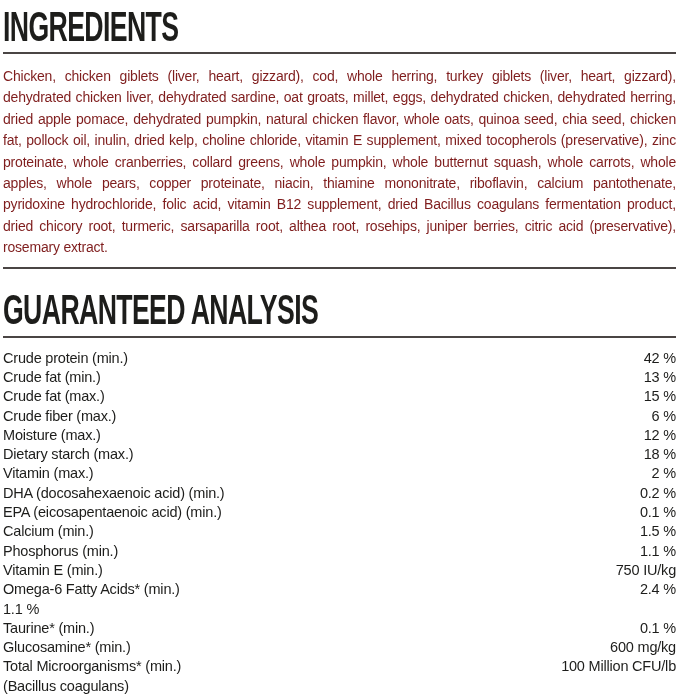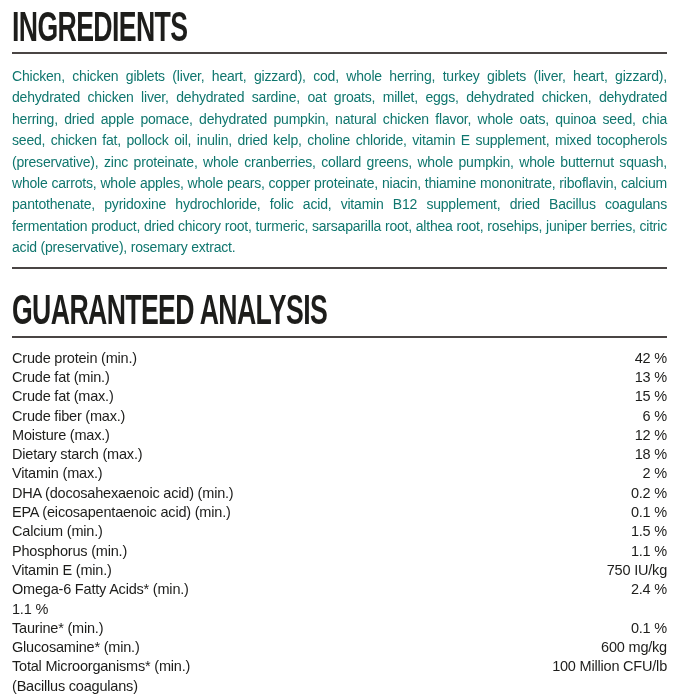--- a/index.html
+++ b/index.html
@@ -7,21 +7,21 @@
   body {
     width: 679px;
     height: 699px;
     overflow: hidden;
     font-family: "Liberation Sans", sans-serif;
     color: #1d1d1b;
   }
   .label-sheet {
     width: 679px;
     height: 699px;
-    padding: 0 12px;
+    padding: 0 3px;
     background: #ffffff;
   }
 
   
   .section-header {
     display: flex;
     justify-content: space-between;
     align-items: flex-start;
     border-bottom: 2px solid #4a4544;
     height: 54px;
@@ -60,21 +60,21 @@
     transform-origin: center;
   }
 
   
   .ingredients-body {
     margin-top: 12px;
     font-size: 14px;
     line-height: 21.4px;
     letter-spacing: -0.2px;
     text-align: justify;
-    color: #0f766e;
+    color: #7f1d1d;
   }
 
   
   .section-divider {
     border: none;
     border-top: 2px solid #4a4544;
     margin-top: 8px;
   }
 
   

